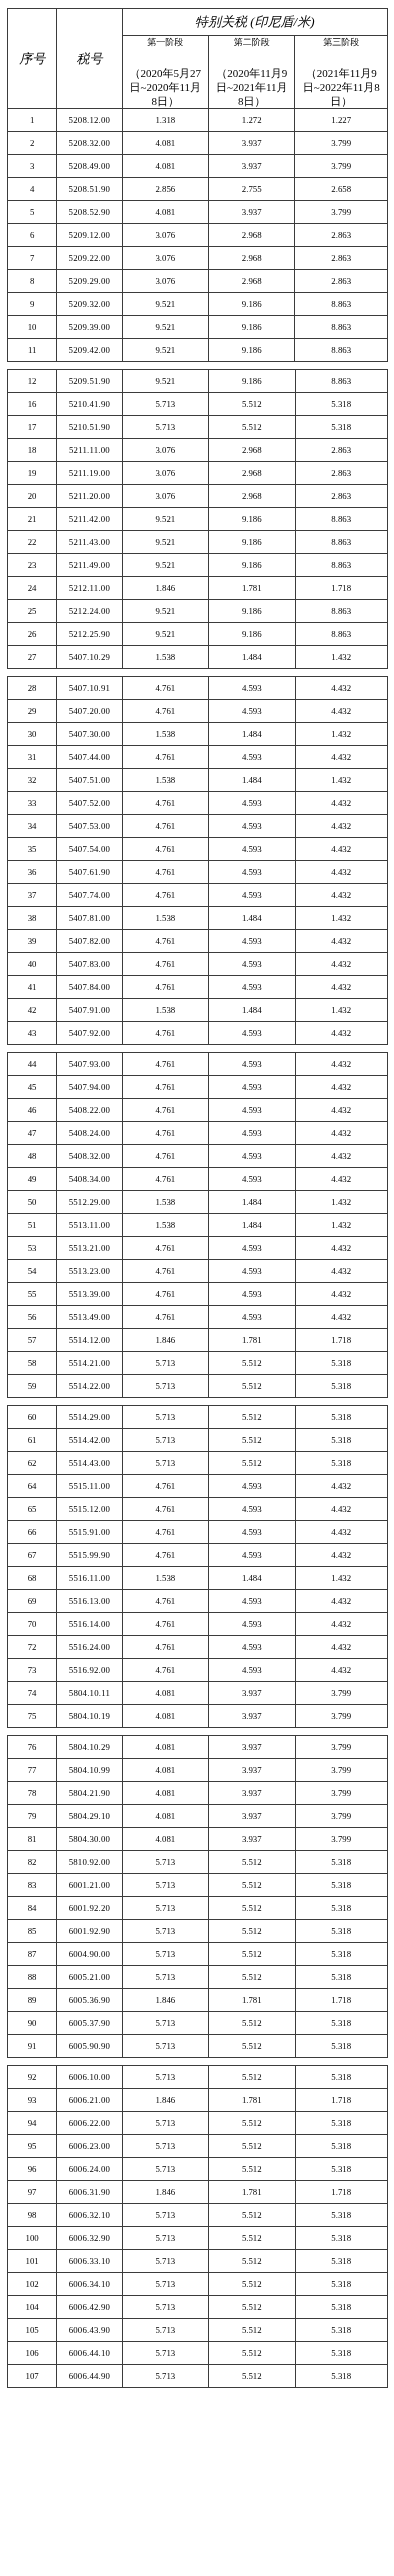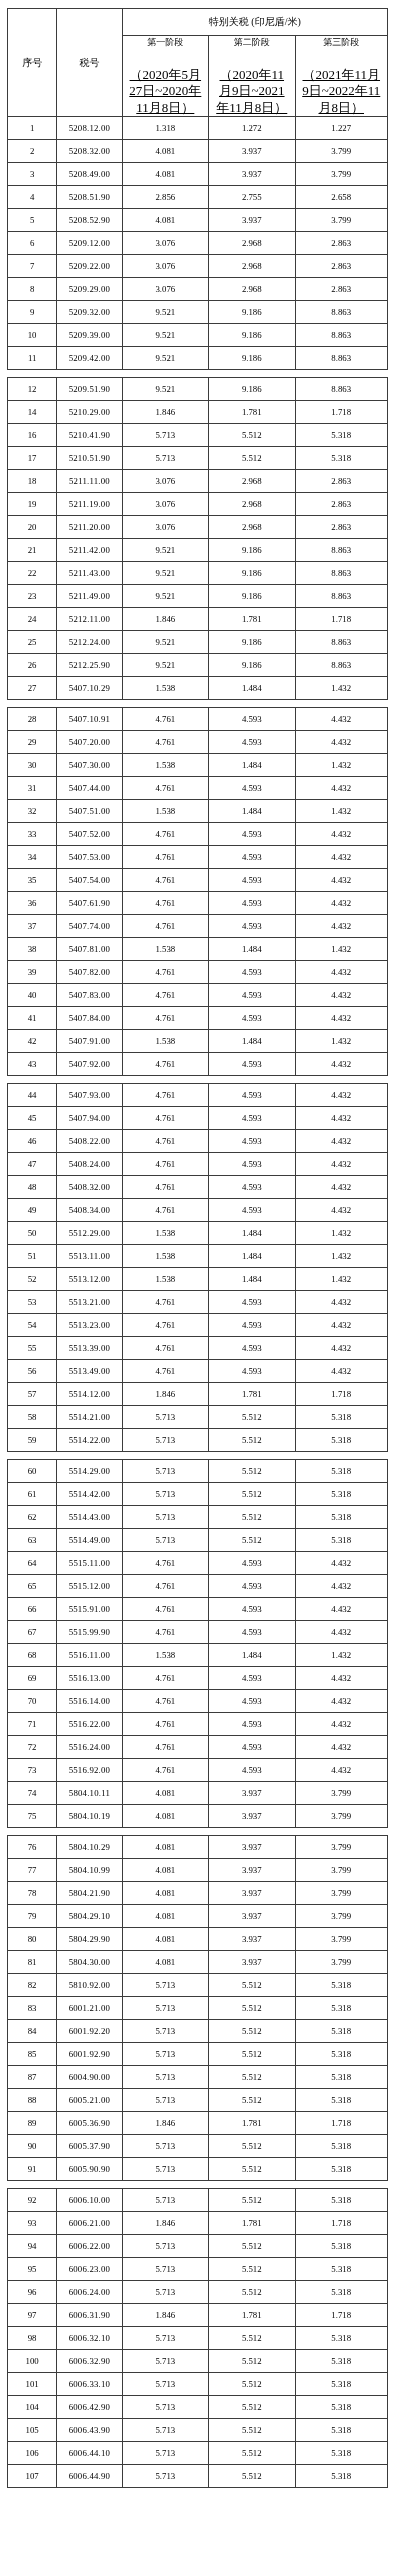--- a/index.html
+++ b/index.html
@@ -29,35 +29,35 @@
     vertical-align: middle;
     font-weight: normal;
     padding: 0;
     overflow: hidden;
   }
   thead th.hdr-fixed {
     font-size: 9px;
   }
   thead tr.group-row th {
     height: 26px;
-    font-size: 10px;
+    font-size: 13px;
+    font-style: italic;
   }
   thead tr.stage-row th {
     height: 70px;
     font-size: 8.8px;
   }
   .stage-name {
     margin-bottom: 18px;
     font-size: 9px;
   }
   .stage-period {
     line-height: 1.25;
     padding: 0 5px;
-    font-size: 13px;
-    text-decoration: underline;
+    font-size: 11px;
   }
   tbody td {
     height: 22px;
     font-size: 8.8px;
   }
   tbody td.tax-code {
     letter-spacing: 0.2px;
   }
 </style>
 </head>
@@ -183,27 +183,20 @@
       </colgroup>
       <tbody>
         <tr>
           <td>12</td>
           <td class="tax-code">5209.51.90</td>
           <td>9.521</td>
           <td>9.186</td>
           <td>8.863</td>
         </tr>
         <tr>
-          <td>14</td>
-          <td class="tax-code">5210.29.00</td>
-          <td>1.846</td>
-          <td>1.781</td>
-          <td>1.718</td>
-        </tr>
-        <tr>
           <td>16</td>
           <td class="tax-code">5210.41.90</td>
           <td>5.713</td>
           <td>5.512</td>
           <td>5.318</td>
         </tr>
         <tr>
           <td>17</td>
           <td class="tax-code">5210.51.90</td>
           <td>5.713</td>
@@ -464,27 +457,20 @@
           <td>1.432</td>
         </tr>
         <tr>
           <td>51</td>
           <td class="tax-code">5513.11.00</td>
           <td>1.538</td>
           <td>1.484</td>
           <td>1.432</td>
         </tr>
         <tr>
-          <td>52</td>
-          <td class="tax-code">5513.12.00</td>
-          <td>1.538</td>
-          <td>1.484</td>
-          <td>1.432</td>
-        </tr>
-        <tr>
           <td>53</td>
           <td class="tax-code">5513.21.00</td>
           <td>4.761</td>
           <td>4.593</td>
           <td>4.432</td>
         </tr>
         <tr>
           <td>54</td>
           <td class="tax-code">5513.23.00</td>
           <td>4.761</td>
@@ -552,27 +538,20 @@
           <td>5.318</td>
         </tr>
         <tr>
           <td>62</td>
           <td class="tax-code">5514.43.00</td>
           <td>5.713</td>
           <td>5.512</td>
           <td>5.318</td>
         </tr>
         <tr>
-          <td>63</td>
-          <td class="tax-code">5514.49.00</td>
-          <td>5.713</td>
-          <td>5.512</td>
-          <td>5.318</td>
-        </tr>
-        <tr>
           <td>64</td>
           <td class="tax-code">5515.11.00</td>
           <td>4.761</td>
           <td>4.593</td>
           <td>4.432</td>
         </tr>
         <tr>
           <td>65</td>
           <td class="tax-code">5515.12.00</td>
           <td>4.761</td>
@@ -603,27 +582,20 @@
         <tr>
           <td>69</td>
           <td class="tax-code">5516.13.00</td>
           <td>4.761</td>
           <td>4.593</td>
           <td>4.432</td>
         </tr>
         <tr>
           <td>70</td>
           <td class="tax-code">5516.14.00</td>
-          <td>4.761</td>
-          <td>4.593</td>
-          <td>4.432</td>
-        </tr>
-        <tr>
-          <td>71</td>
-          <td class="tax-code">5516.22.00</td>
           <td>4.761</td>
           <td>4.593</td>
           <td>4.432</td>
         </tr>
         <tr>
           <td>72</td>
           <td class="tax-code">5516.24.00</td>
           <td>4.761</td>
           <td>4.593</td>
           <td>4.432</td>
@@ -682,27 +654,20 @@
           <td>3.799</td>
         </tr>
         <tr>
           <td>79</td>
           <td class="tax-code">5804.29.10</td>
           <td>4.081</td>
           <td>3.937</td>
           <td>3.799</td>
         </tr>
         <tr>
-          <td>80</td>
-          <td class="tax-code">5804.29.90</td>
-          <td>4.081</td>
-          <td>3.937</td>
-          <td>3.799</td>
-        </tr>
-        <tr>
           <td>81</td>
           <td class="tax-code">5804.30.00</td>
           <td>4.081</td>
           <td>3.937</td>
           <td>3.799</td>
         </tr>
         <tr>
           <td>82</td>
           <td class="tax-code">5810.92.00</td>
           <td>5.713</td>
@@ -833,20 +798,27 @@
           <td>5.318</td>
         </tr>
         <tr>
           <td>101</td>
           <td class="tax-code">6006.33.10</td>
           <td>5.713</td>
           <td>5.512</td>
           <td>5.318</td>
         </tr>
         <tr>
+          <td>102</td>
+          <td class="tax-code">6006.34.10</td>
+          <td>5.713</td>
+          <td>5.512</td>
+          <td>5.318</td>
+        </tr>
+        <tr>
           <td>104</td>
           <td class="tax-code">6006.42.90</td>
           <td>5.713</td>
           <td>5.512</td>
           <td>5.318</td>
         </tr>
         <tr>
           <td>105</td>
           <td class="tax-code">6006.43.90</td>
           <td>5.713</td>

